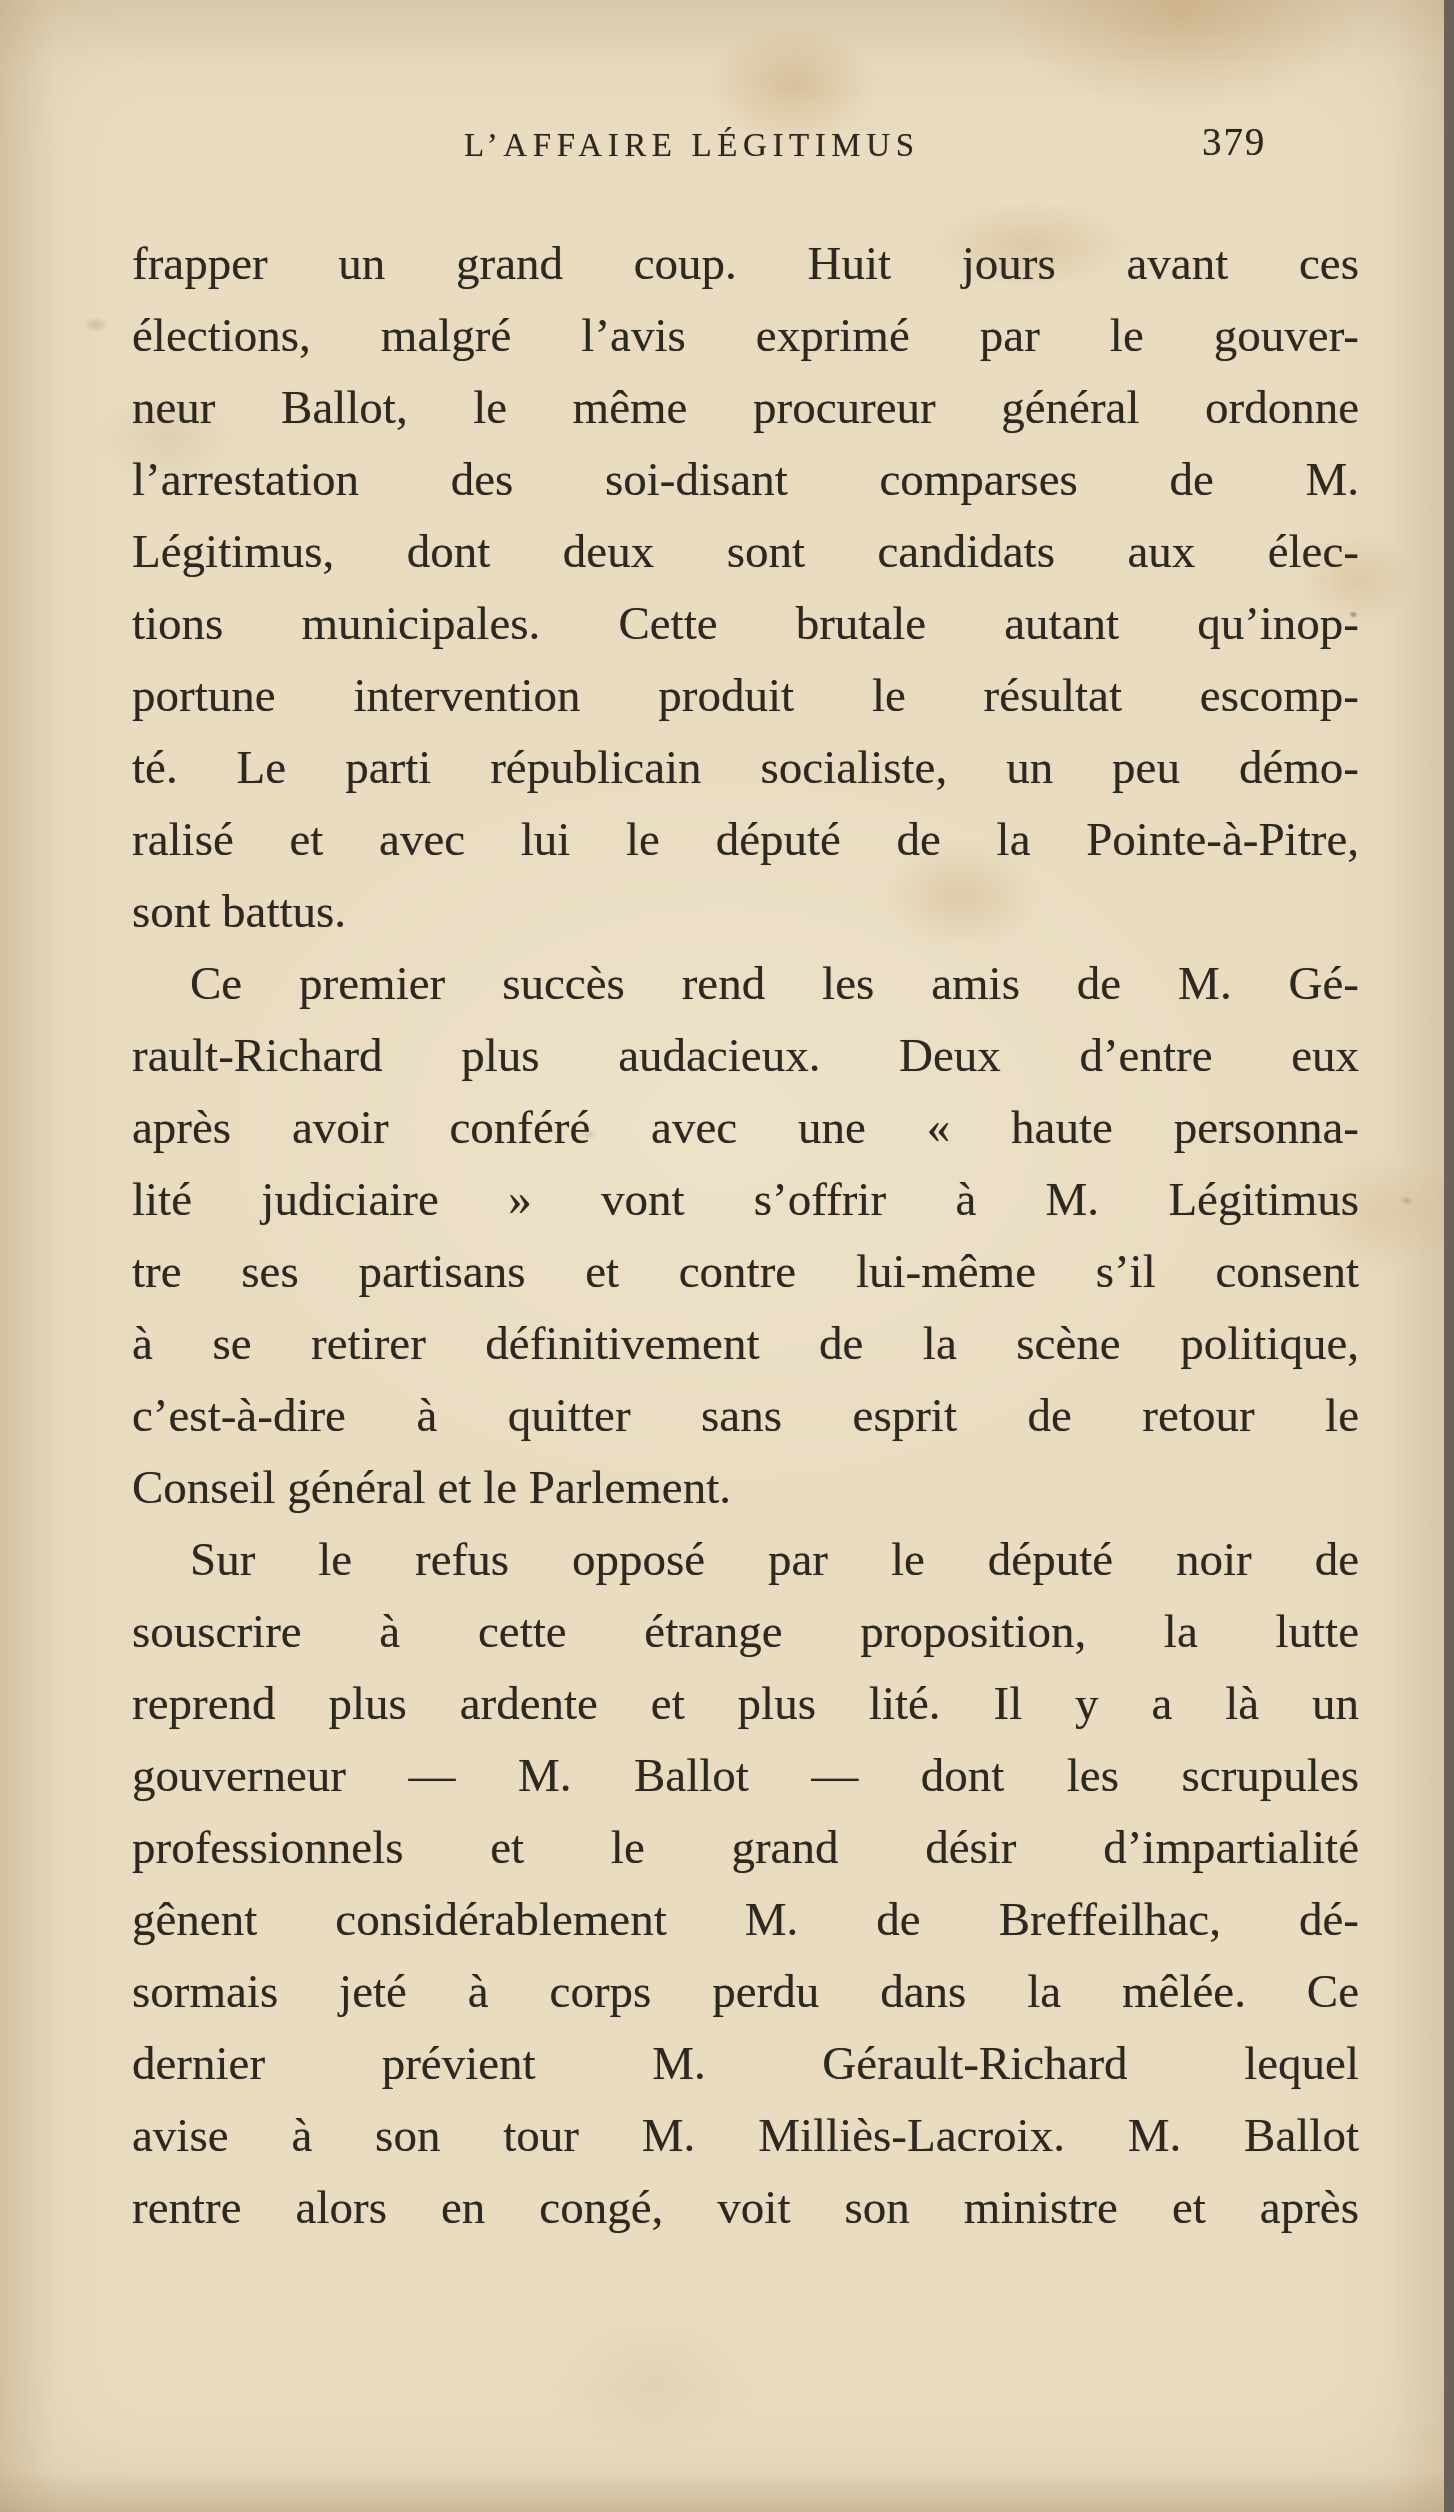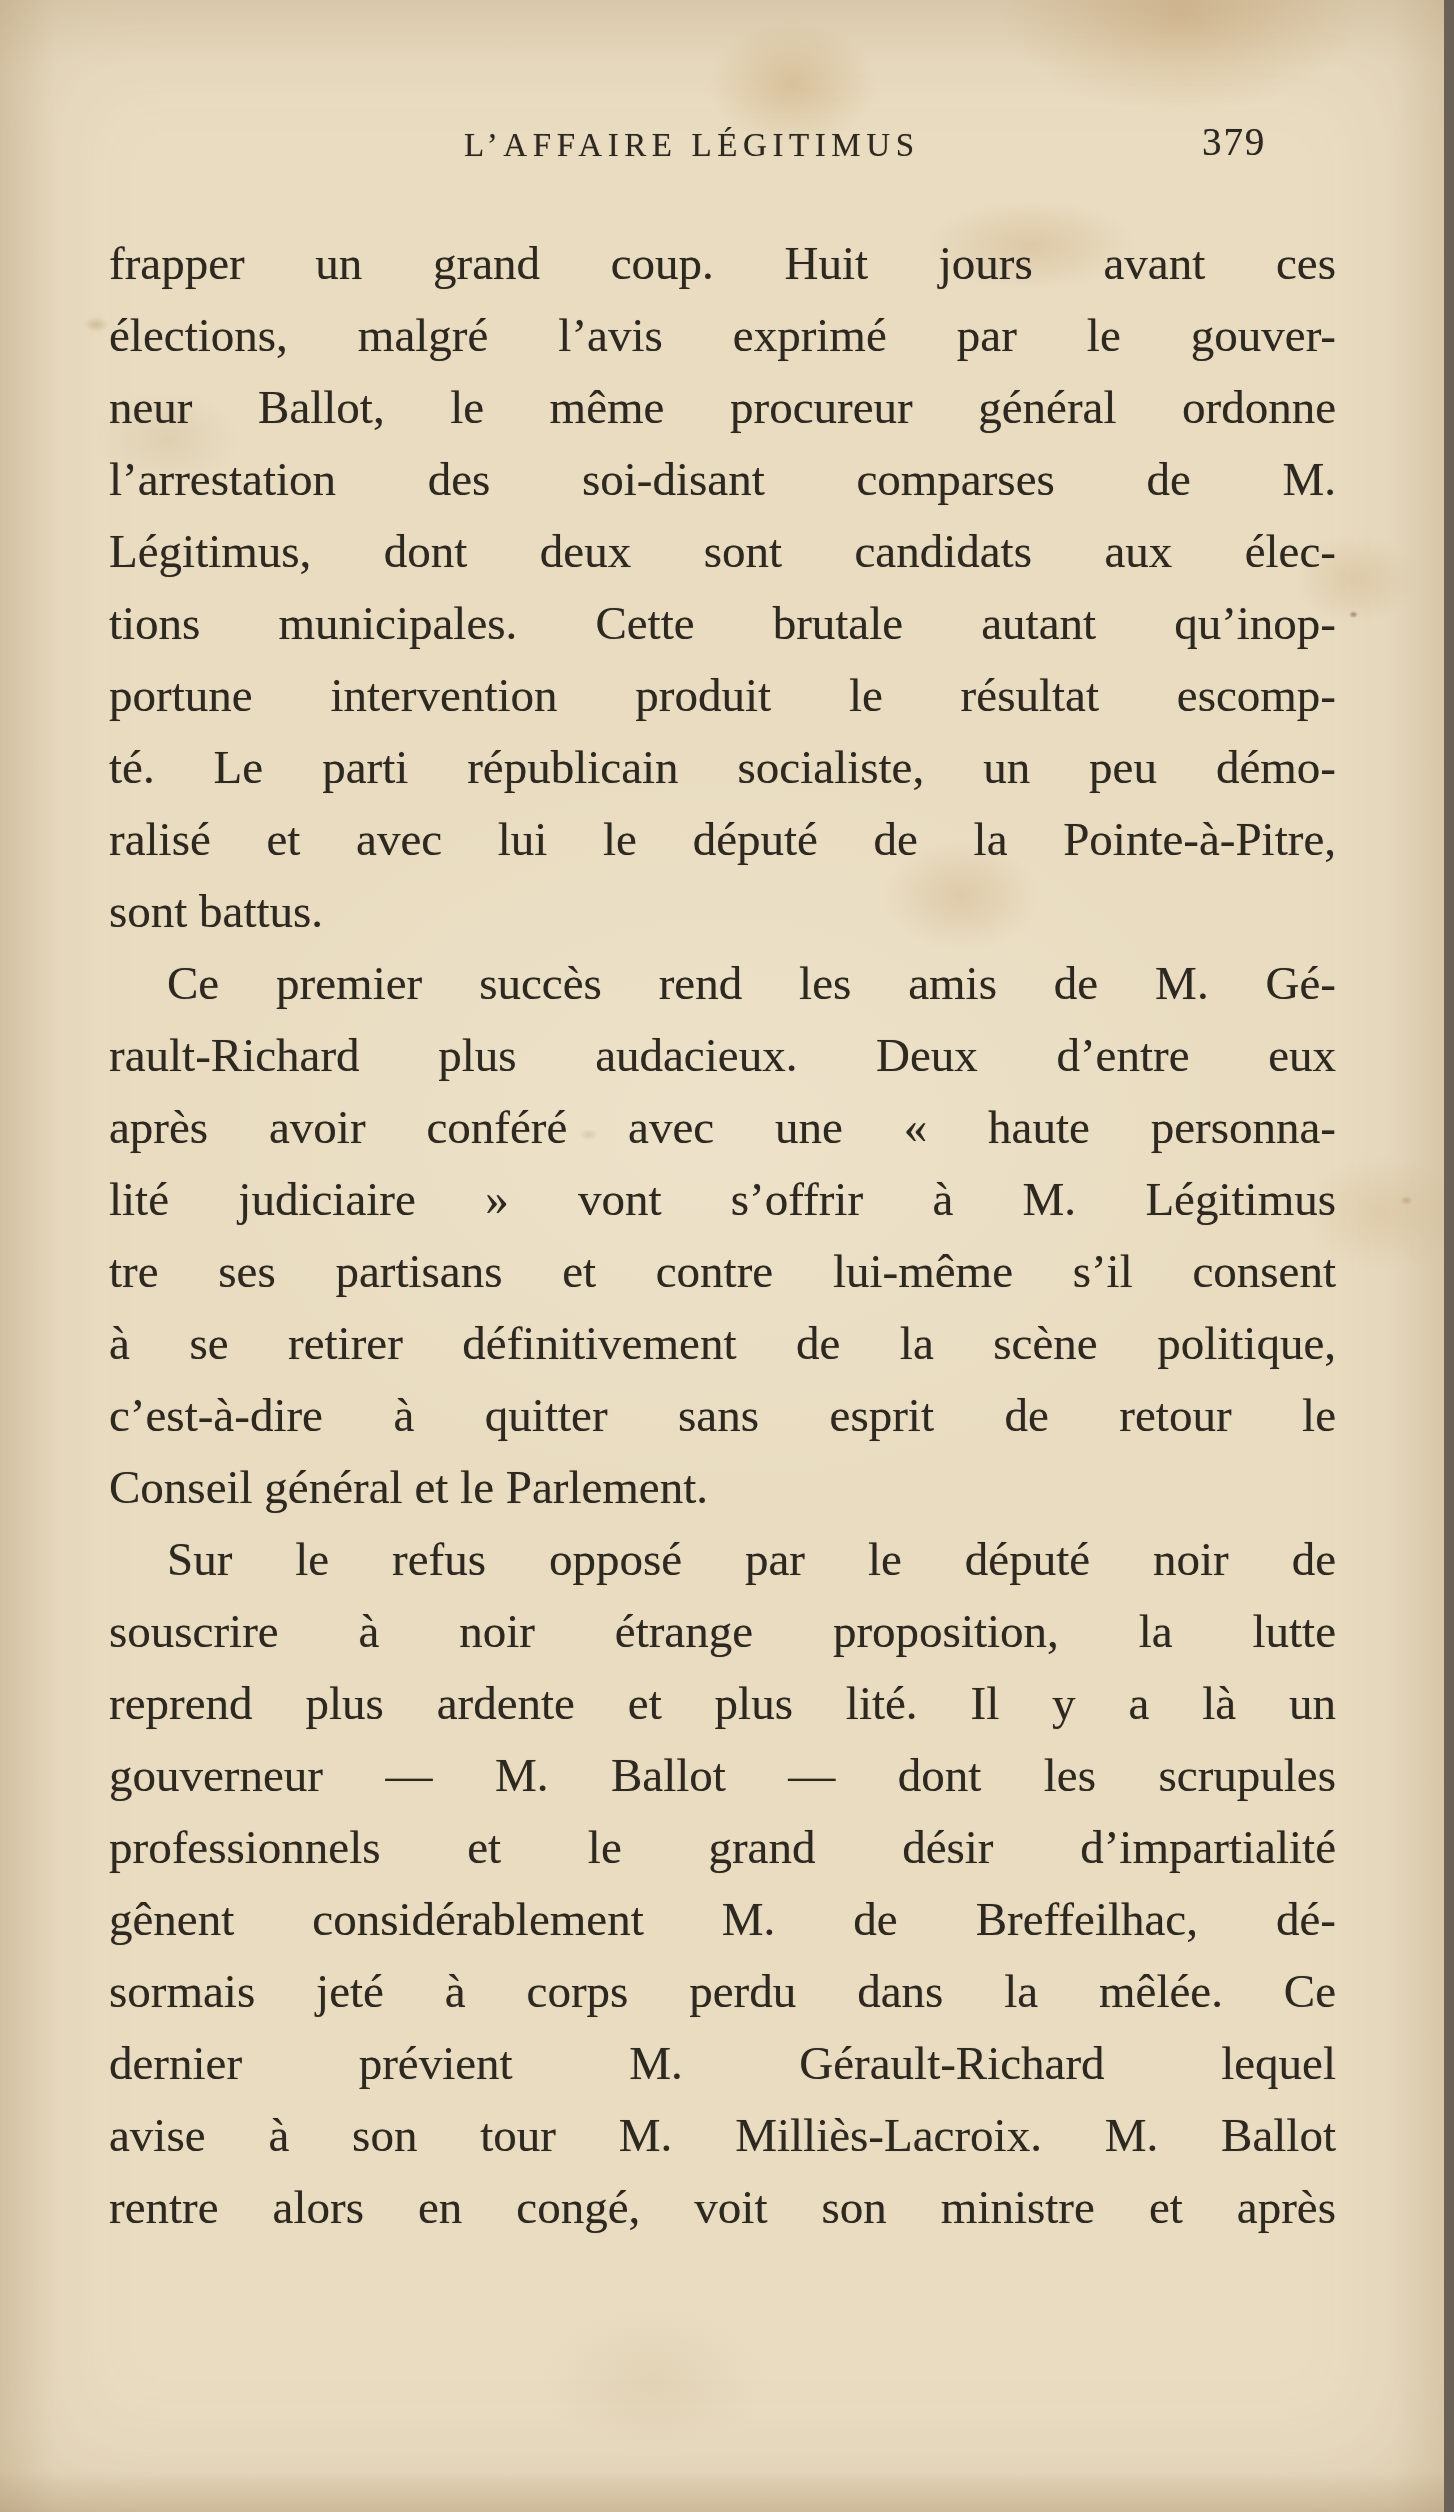--- a/index.html
+++ b/index.html
@@ -52,21 +52,21 @@
     position: absolute;
     left: 1202px;
     top: 0;
     font-size: 39px;
     letter-spacing: 1.9px;
     text-shadow: 0 0 0.9px rgba(45,40,32,0.45);
   }
 
   .text-block {
     position: absolute;
-    left: 109px;
+    left: 132px;
     top: 227px;
     width: 1227px;
     font-size: 47px;
     line-height: 72px;
     text-shadow: 0 0 0.9px rgba(45,40,32,0.40);
   }
   .line {
     text-align: justify;
     text-align-last: justify;
     white-space: nowrap;
@@ -116,21 +116,21 @@
     <div class="line endline">sont battus.</div>
     <div class="line indent">Ce premier succès rend les amis de M. Gé-</div>
     <div class="line">rault-Richard plus audacieux. Deux d’entre eux</div>
     <div class="line">après avoir conféré avec une « haute personna-</div>
     <div class="line">lité judiciaire » vont s’offrir à M. Légitimus</div>
     <div class="line">tre ses partisans et contre lui-même s’il consent</div>
     <div class="line">à se retirer définitivement de la scène politique,</div>
     <div class="line">c’est-à-dire à quitter sans esprit de retour le</div>
     <div class="line endline">Conseil général et le Parlement.</div>
     <div class="line indent">Sur le refus opposé par le député noir de</div>
-    <div class="line">souscrire à noir étrange proposition, la lutte</div>
+    <div class="line">souscrire à cette étrange proposition, la lutte</div>
     <div class="line">reprend plus ardente et plus lité. Il y a là un</div>
     <div class="line">gouverneur — M. Ballot — dont les scrupules</div>
     <div class="line">professionnels et le grand désir d’impartialité</div>
     <div class="line">gênent considérablement M. de Breffeilhac, dé-</div>
     <div class="line">sormais jeté à corps perdu dans la mêlée. Ce</div>
     <div class="line">dernier prévient M. Gérault-Richard lequel</div>
     <div class="line">avise à son tour M. Milliès-Lacroix. M. Ballot</div>
     <div class="line">rentre alors en congé, voit son ministre et après</div>
   </div>
 

